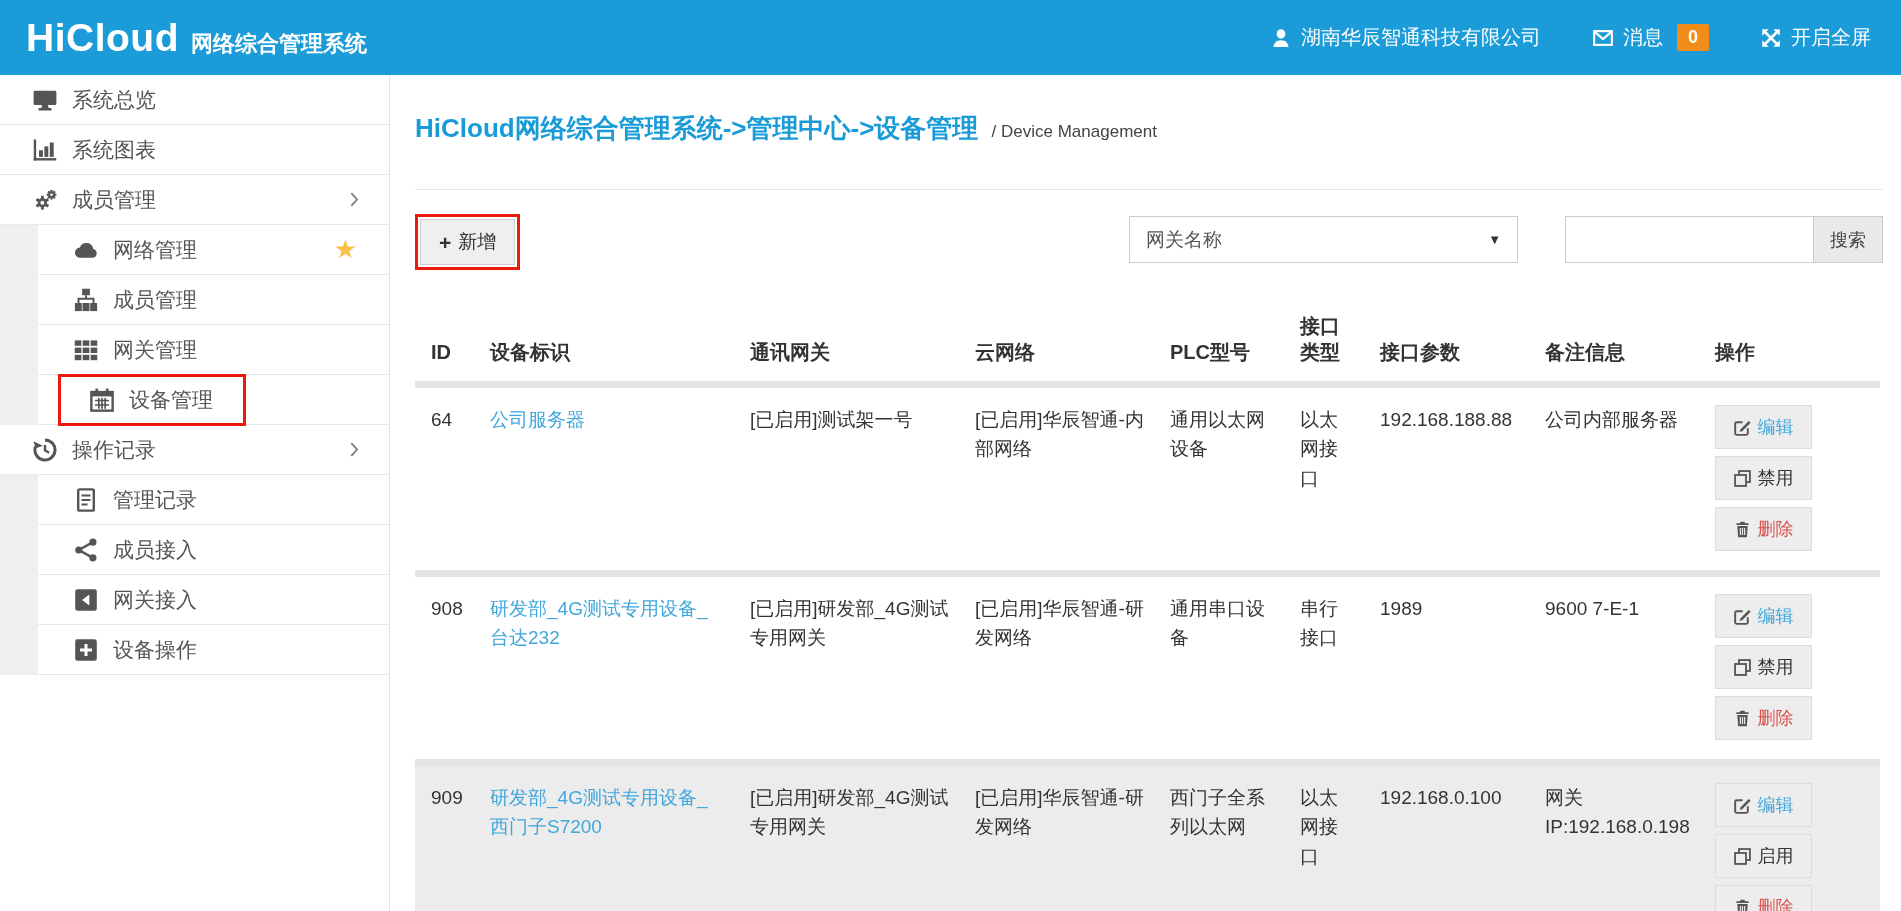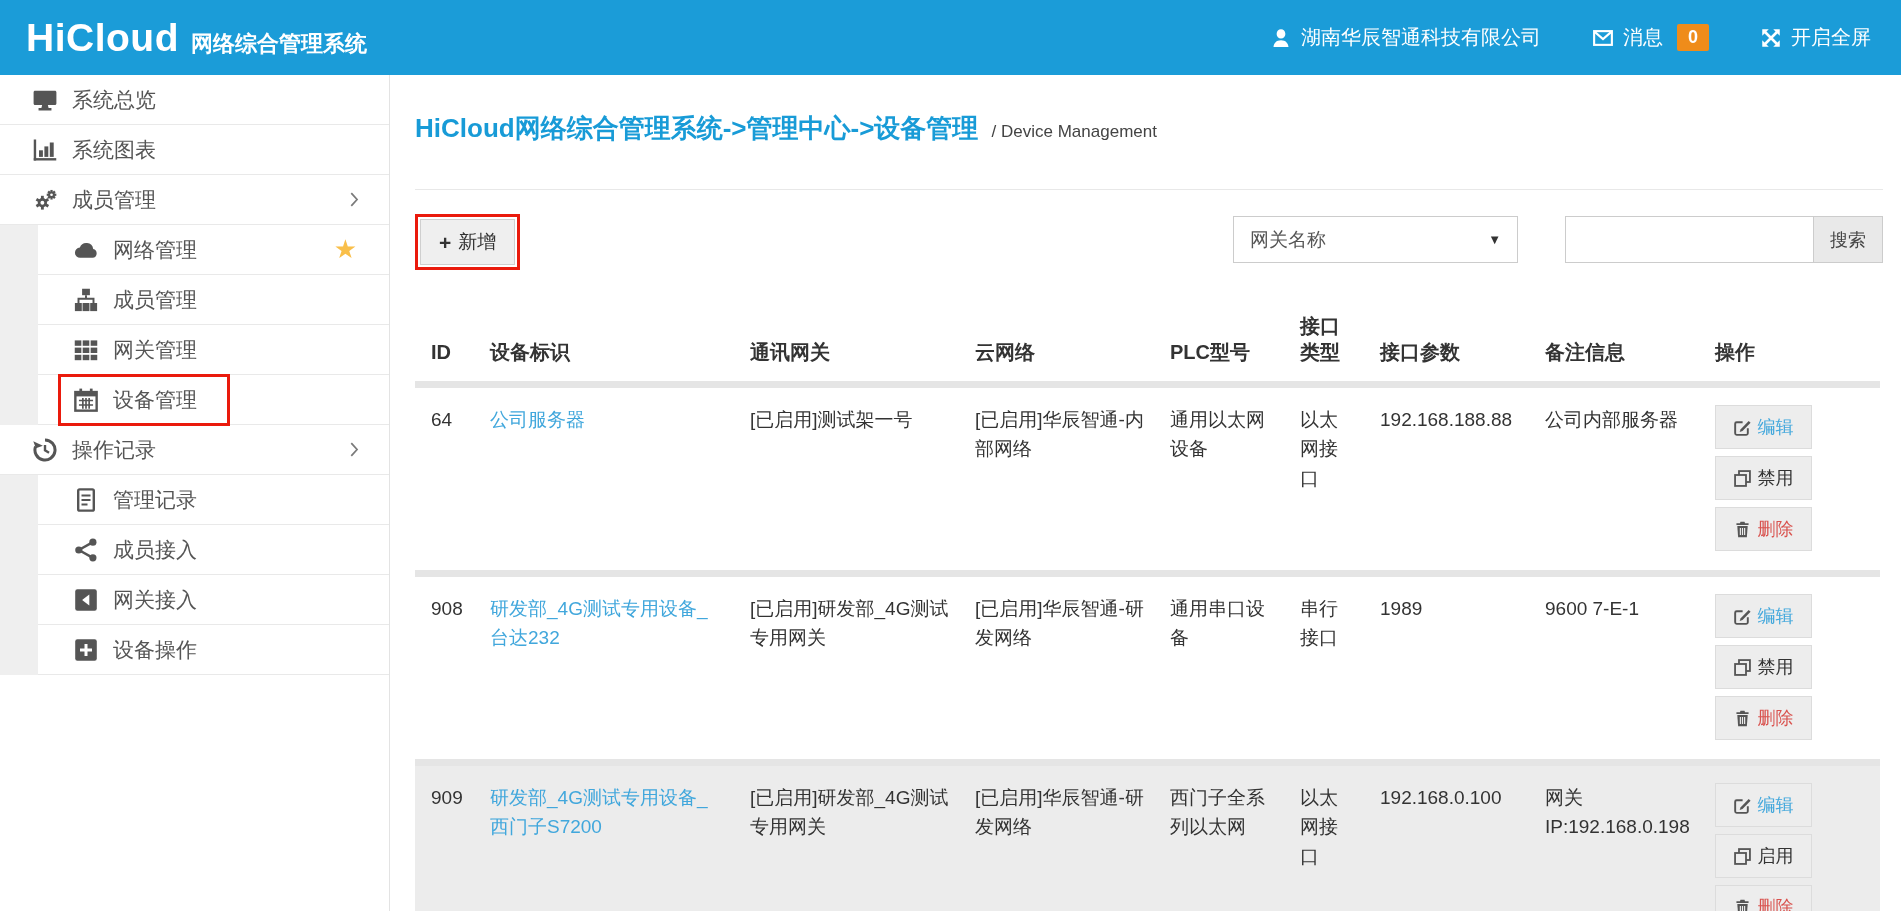--- a/index.html
+++ b/index.html
@@ -27,34 +27,34 @@
   .s-row.sub{background:#efefef;}
   .s-inner{height:100%;display:flex;align-items:center;gap:15px;border-bottom:1px solid #e9e9e9;
     padding-left:33px;background:#fff;font-size:21px;color:#555;cursor:pointer;}
   .s-row.sub .s-inner{margin-left:38px;padding-left:36px;}
   .icn{display:inline-flex;color:#555;}
   .icn svg{width:24px;height:24px;}
   .s-label{white-space:nowrap;}
   .chev{margin-left:auto;margin-right:30px;}
   .star{margin-left:auto;margin-right:32px;color:var(--c-star);font-size:26px;}
   .anno{display:inline-flex;align-items:center;gap:15px;border:3px solid var(--c-anno);
-    padding:9px 30px 9px 13px;margin-left:-16px;}
+    padding:9px 30px 9px 29px;margin-left:-16px;}
   
   .content{flex:1;padding:0 18px 0 25px;overflow:hidden;}
   .page-header{padding:36px 0 43px 0;border-bottom:1px solid #e8e8e8;}
   .page-header h1{font-size:26px;font-weight:bold;color:var(--c-bc);}
   .bc-sub{font-size:17px;color:#444;font-weight:normal;margin-left:6px;}
   .toolbar{margin-top:26px;display:flex;align-items:flex-start;}
   .btn-add{display:inline-flex;align-items:center;gap:7px;background:#efefef;border:1px solid #cfcfcf;
     padding:9px 18px;font-size:19px;color:#333;cursor:pointer;
     outline:3px solid var(--c-anno);outline-offset:2px;margin-left:5px;margin-top:3px;
     font-family:inherit;}
   .plus{font-size:21px;font-weight:bold;line-height:1;}
   .toolbar-right{margin-left:auto;display:flex;align-items:center;gap:47px;}
-  .select{width:285px;height:47px;border:1px solid #ccc;background:#fff;display:flex;align-items:center;
+  .select{width:389px;height:47px;border:1px solid #ccc;background:#fff;display:flex;align-items:center;
     padding:0 16px;font-size:19px;color:#555;cursor:pointer;}
   .caret{margin-left:auto;font-size:13px;color:#333;}
   .search-group{display:flex;}
   .search-input{width:248px;height:47px;border:1px solid #ccc;border-right:none;padding:0 12px;
     font-size:19px;color:#333;outline:none;font-family:inherit;}
   .search-btn{width:70px;height:47px;background:#e9e9e9;border:1px solid #ccc;font-size:18px;
     color:#444;cursor:pointer;font-family:inherit;}
   
   table{margin-top:38px;border-collapse:collapse;table-layout:fixed;width:1465px;}
   th{ text-align:left;vertical-align:bottom;font-size:20px;color:#333;

